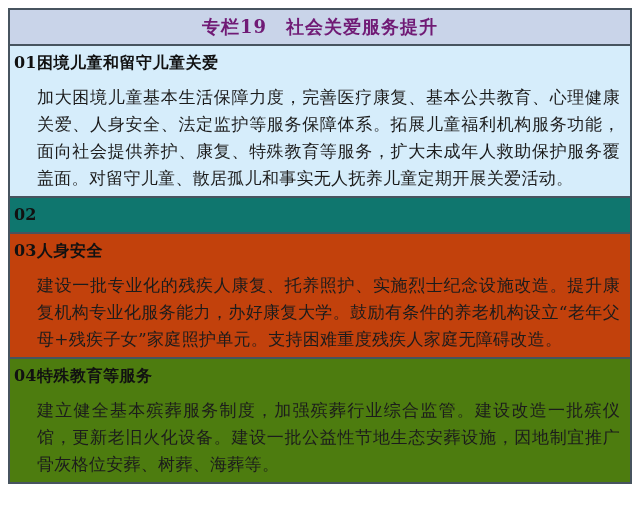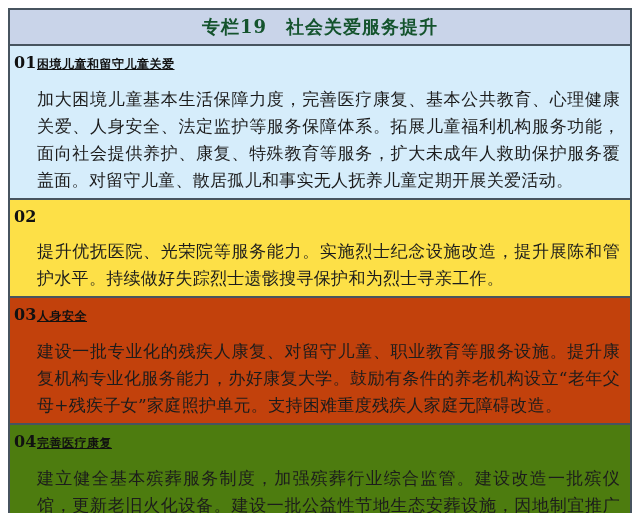--- a/index.html
+++ b/index.html
@@ -19,21 +19,21 @@
     background: #d6edfb;
   }
   .panel-header {
     background: #c9d4e9;
     border-bottom: 2px solid #47545f;
     height: 34px;
     line-height: 34px;
     text-align: center;
     font-weight: bold;
     font-size: 18px;
-    color: #14532d;
+    color: #701a75;
     letter-spacing: 1px;
   }
   .section {
     padding: 3px 10px 4px 4px;
     border-bottom: 2px solid #47545f;
     background: #d6edfb;
   }
   .section:last-child {
     border-bottom: none;
   }
@@ -47,23 +47,22 @@
   .section-num {
     display: inline-block;
     width: 23px;
     flex: 0 0 23px;
     font-size: 16px;
     font-weight: bold;
     color: #111111;
     font-family: "DejaVu Serif", "Liberation Serif", serif;
   }
   .section-heading {
-    font-size: 12px;
+    font-size: 16px;
     letter-spacing: 0.5px;
-    text-decoration: underline;
   }
   .section-body {
     margin: 8px 0 0 23px;
     font-size: 17px;
     line-height: 27px;
     color: #1c1c1c;
     text-align: justify;
     letter-spacing: 0.3px;
   }
 </style>
@@ -74,35 +73,34 @@
   <div class="panel-header" style="background: rgb(201, 212, 233);">专栏19　社会关爱服务提升</div>
 
   <div class="section" style="background: rgb(214, 237, 251); border-bottom-color: rgb(71, 84, 95);">
     <div class="section-head">
       <span class="section-num">01</span>
       <span class="section-heading">困境儿童和留守儿童关爱</span>
     </div>
     <p class="section-body">加大困境儿童基本生活保障力度，完善医疗康复、基本公共教育、心理健康关爱、人身安全、法定监护等服务保障体系。拓展儿童福利机构服务功能，面向社会提供养护、康复、特殊教育等服务，扩大未成年人救助保护服务覆盖面。对留守儿童、散居孤儿和事实无人抚养儿童定期开展关爱活动。</p>
   </div>
 
-  <div class="section" style="background: #fde047; border-bottom-color: rgb(71, 84, 95);">
+  <div class="section" style="background: #0f766e; border-bottom-color: rgb(71, 84, 95);">
     <div class="section-head">
       <span class="section-num">02</span>
     </div>
-    <p class="section-body">提升优抚医院、光荣院等服务能力。实施烈士纪念设施改造，提升展陈和管护水平。持续做好失踪烈士遗骸搜寻保护和为烈士寻亲工作。</p>
   </div>
 
   <div class="section" style="background: #c2410c; border-bottom-color: rgb(71, 84, 95);">
     <div class="section-head">
       <span class="section-num">03</span>
       <span class="section-heading">人身安全</span>
     </div>
-    <p class="section-body">建设一批专业化的残疾人康复、对留守儿童、职业教育等服务设施。提升康复机构专业化服务能力，办好康复大学。鼓励有条件的养老机构设立“老年父母+残疾子女”家庭照护单元。支持困难重度残疾人家庭无障碍改造。</p>
+    <p class="section-body">建设一批专业化的残疾人康复、托养照护、实施烈士纪念设施改造。提升康复机构专业化服务能力，办好康复大学。鼓励有条件的养老机构设立“老年父母+残疾子女”家庭照护单元。支持困难重度残疾人家庭无障碍改造。</p>
   </div>
 
   <div class="section" style="background: #4d7c0f; border-bottom-color: rgb(71, 84, 95);">
     <div class="section-head">
       <span class="section-num">04</span>
-      <span class="section-heading">完善医疗康复</span>
+      <span class="section-heading">特殊教育等服务</span>
     </div>
     <p class="section-body">建立健全基本殡葬服务制度，加强殡葬行业综合监管。建设改造一批殡仪馆，更新老旧火化设备。建设一批公益性节地生态安葬设施，因地制宜推广骨灰格位安葬、树葬、海葬等。</p>
   </div>
 </div>
 
 </body></html>

